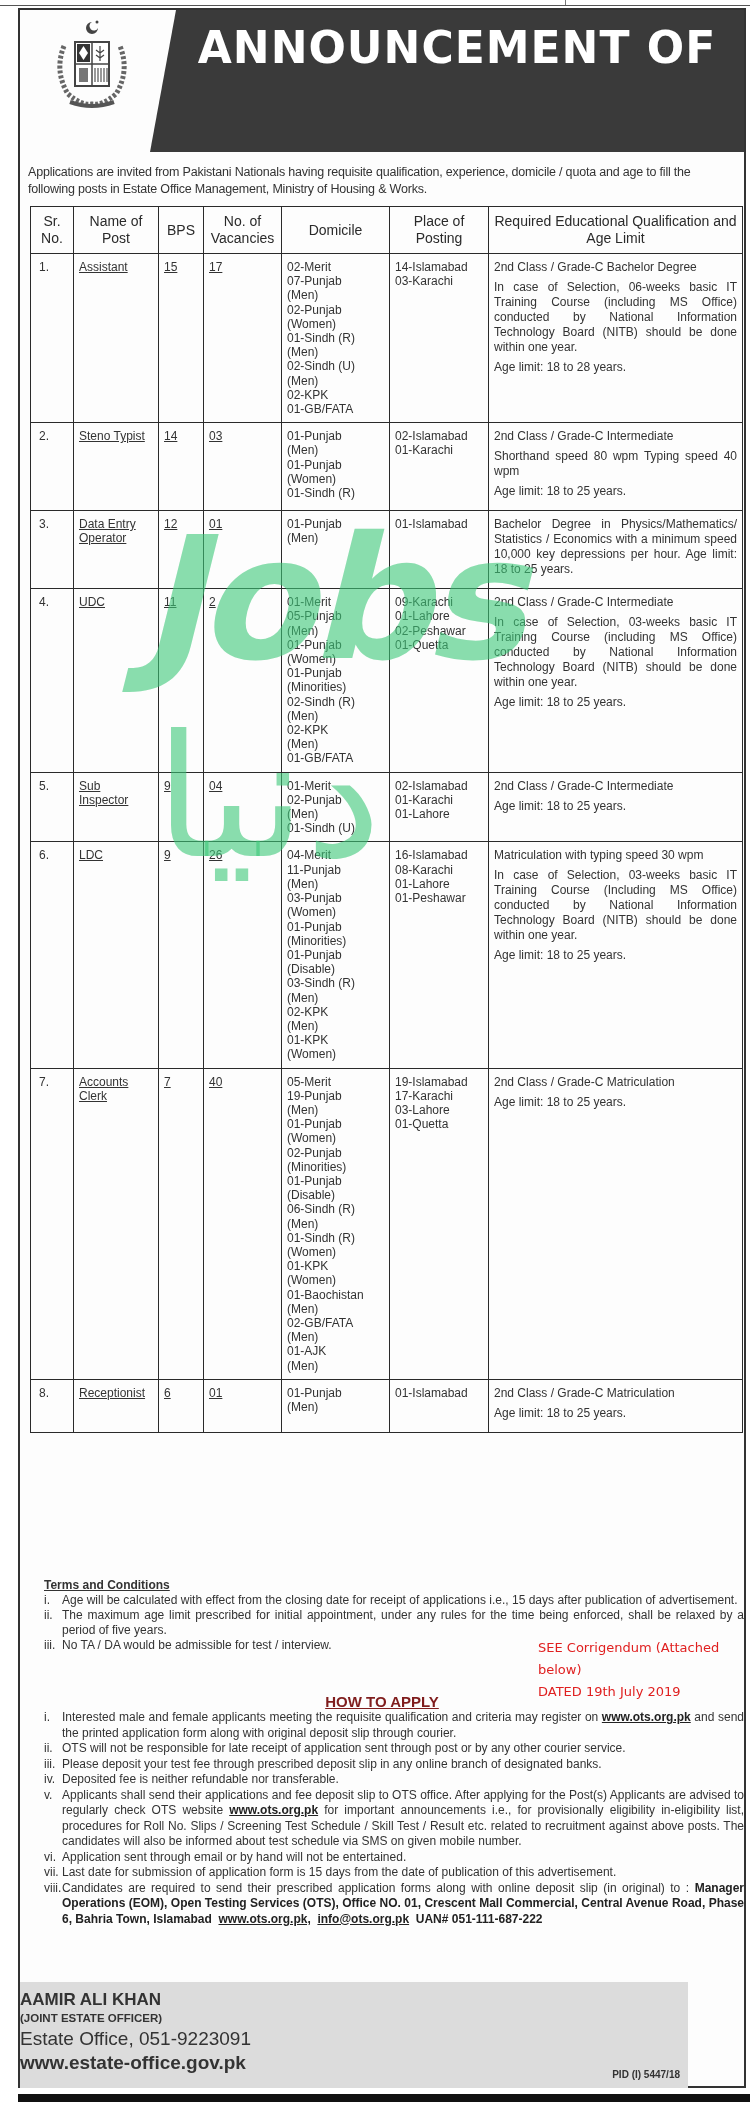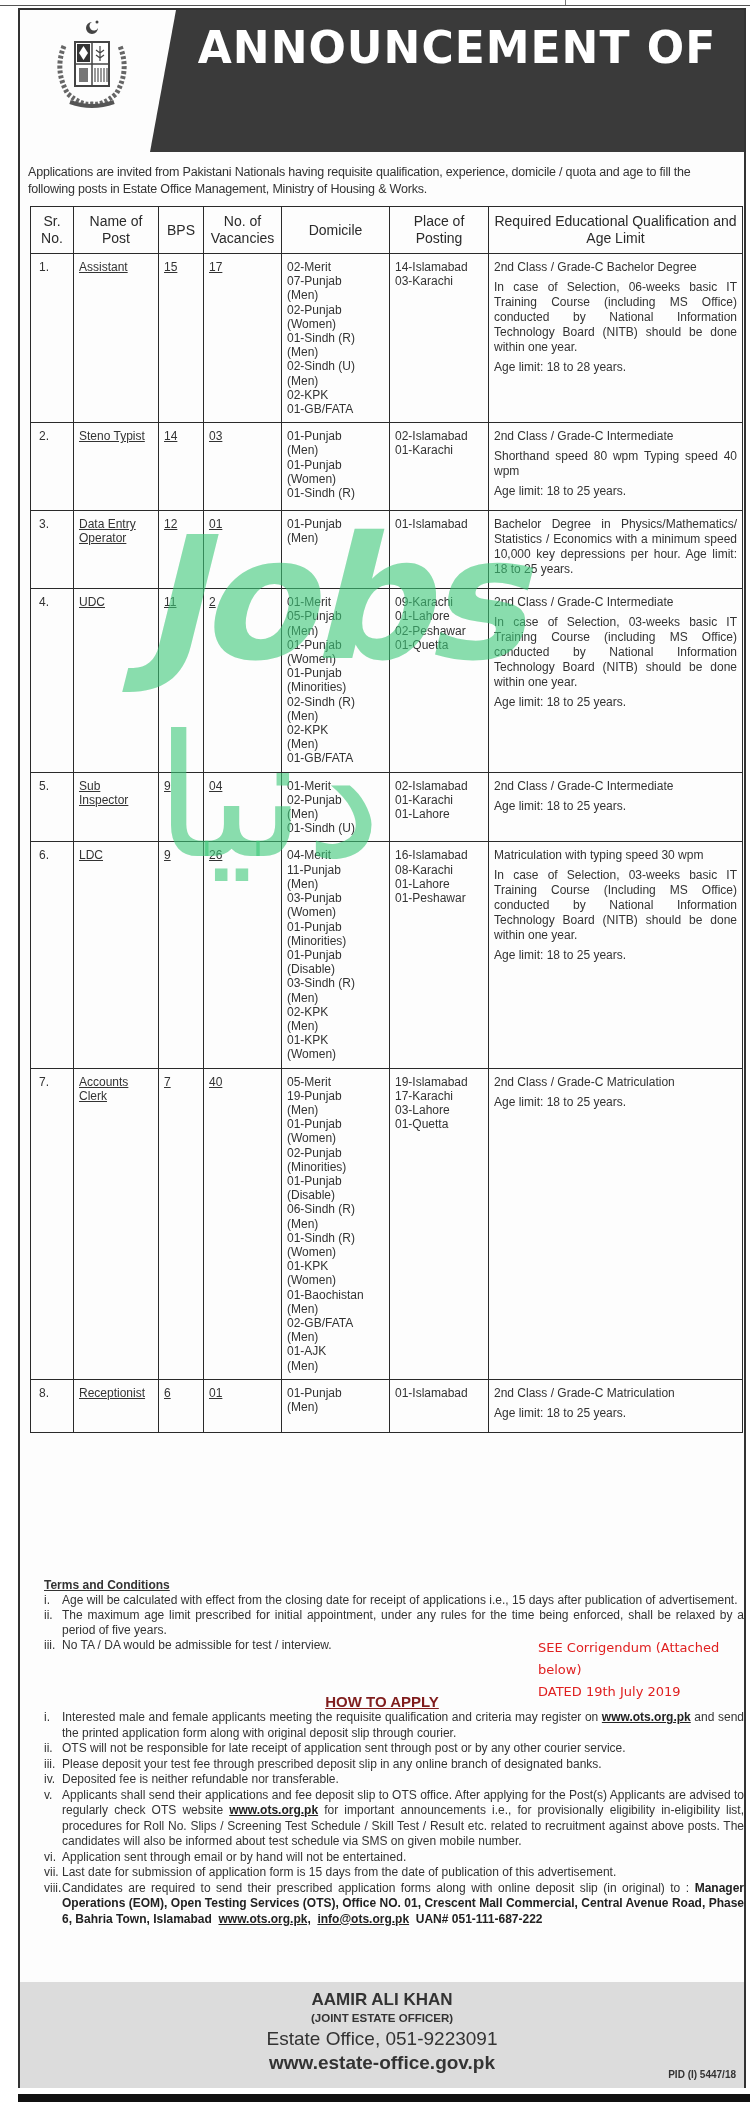--- a/index.html
+++ b/index.html
@@ -26,21 +26,21 @@
   .terms { position: absolute; left: 24px; top: 1568px; width: 700px; font-size: 12px; line-height: 15px; color: #333; }
   .terms h4 { margin: 0; font-size: 12px; text-decoration: underline; font-weight: bold; color: #333; }
   ol.roman { margin: 0; padding-left: 18px; list-style: none; }
   ol.roman li { position: relative; text-align: justify; margin: 0; }
   ol.roman li .num { position: absolute; left: -18px; }
   .corr { position: absolute; left: 518px; top: 1627px; color: #e02020; font-family: "DejaVu Sans", sans-serif; font-size: 13px; line-height: 22px; }
   .howto { position: absolute; left: 0; width: 724px; top: 1683px; text-align: center; font-size: 15px; font-weight: bold; text-decoration: underline; color: #7f1d1d; }
   .apply { position: absolute; left: 24px; top: 1700px; width: 700px; font-size: 12px; line-height: 15.5px; color: #333; }
   .apply b { color: #222; }
   .apply .link { font-weight: bold; text-decoration: underline; color: #222; }
-  .footer-box { position: absolute; left: 0; top: 1972px; width: 724px; height: 106px; background: #dcdcdc; text-align: center; color: #333; }
+  .footer-box { position: absolute; left: 0; top: 1972px; width: 668px; height: 106px; background: #dcdcdc; color: #333; }
   .sig-name { margin-top: 8px; font-size: 17px; font-weight: bold; }
   .sig-title { font-size: 11.5px; font-weight: bold; margin-top: 2px; }
   .sig-office { font-size: 19px; font-weight: normal; margin-top: 4px; }
   .sig-web { font-size: 19px; font-weight: bold; margin-top: 2px; }
   .pid { position: absolute; right: 8px; bottom: 8px; font-size: 10px; font-weight: bold; color: #333; }
   .bottom-bar { position: absolute; left: 18px; top: 2094px; width: 732px; height: 8px; background: #111; }
 </style>
 </head>
 <body>
 

